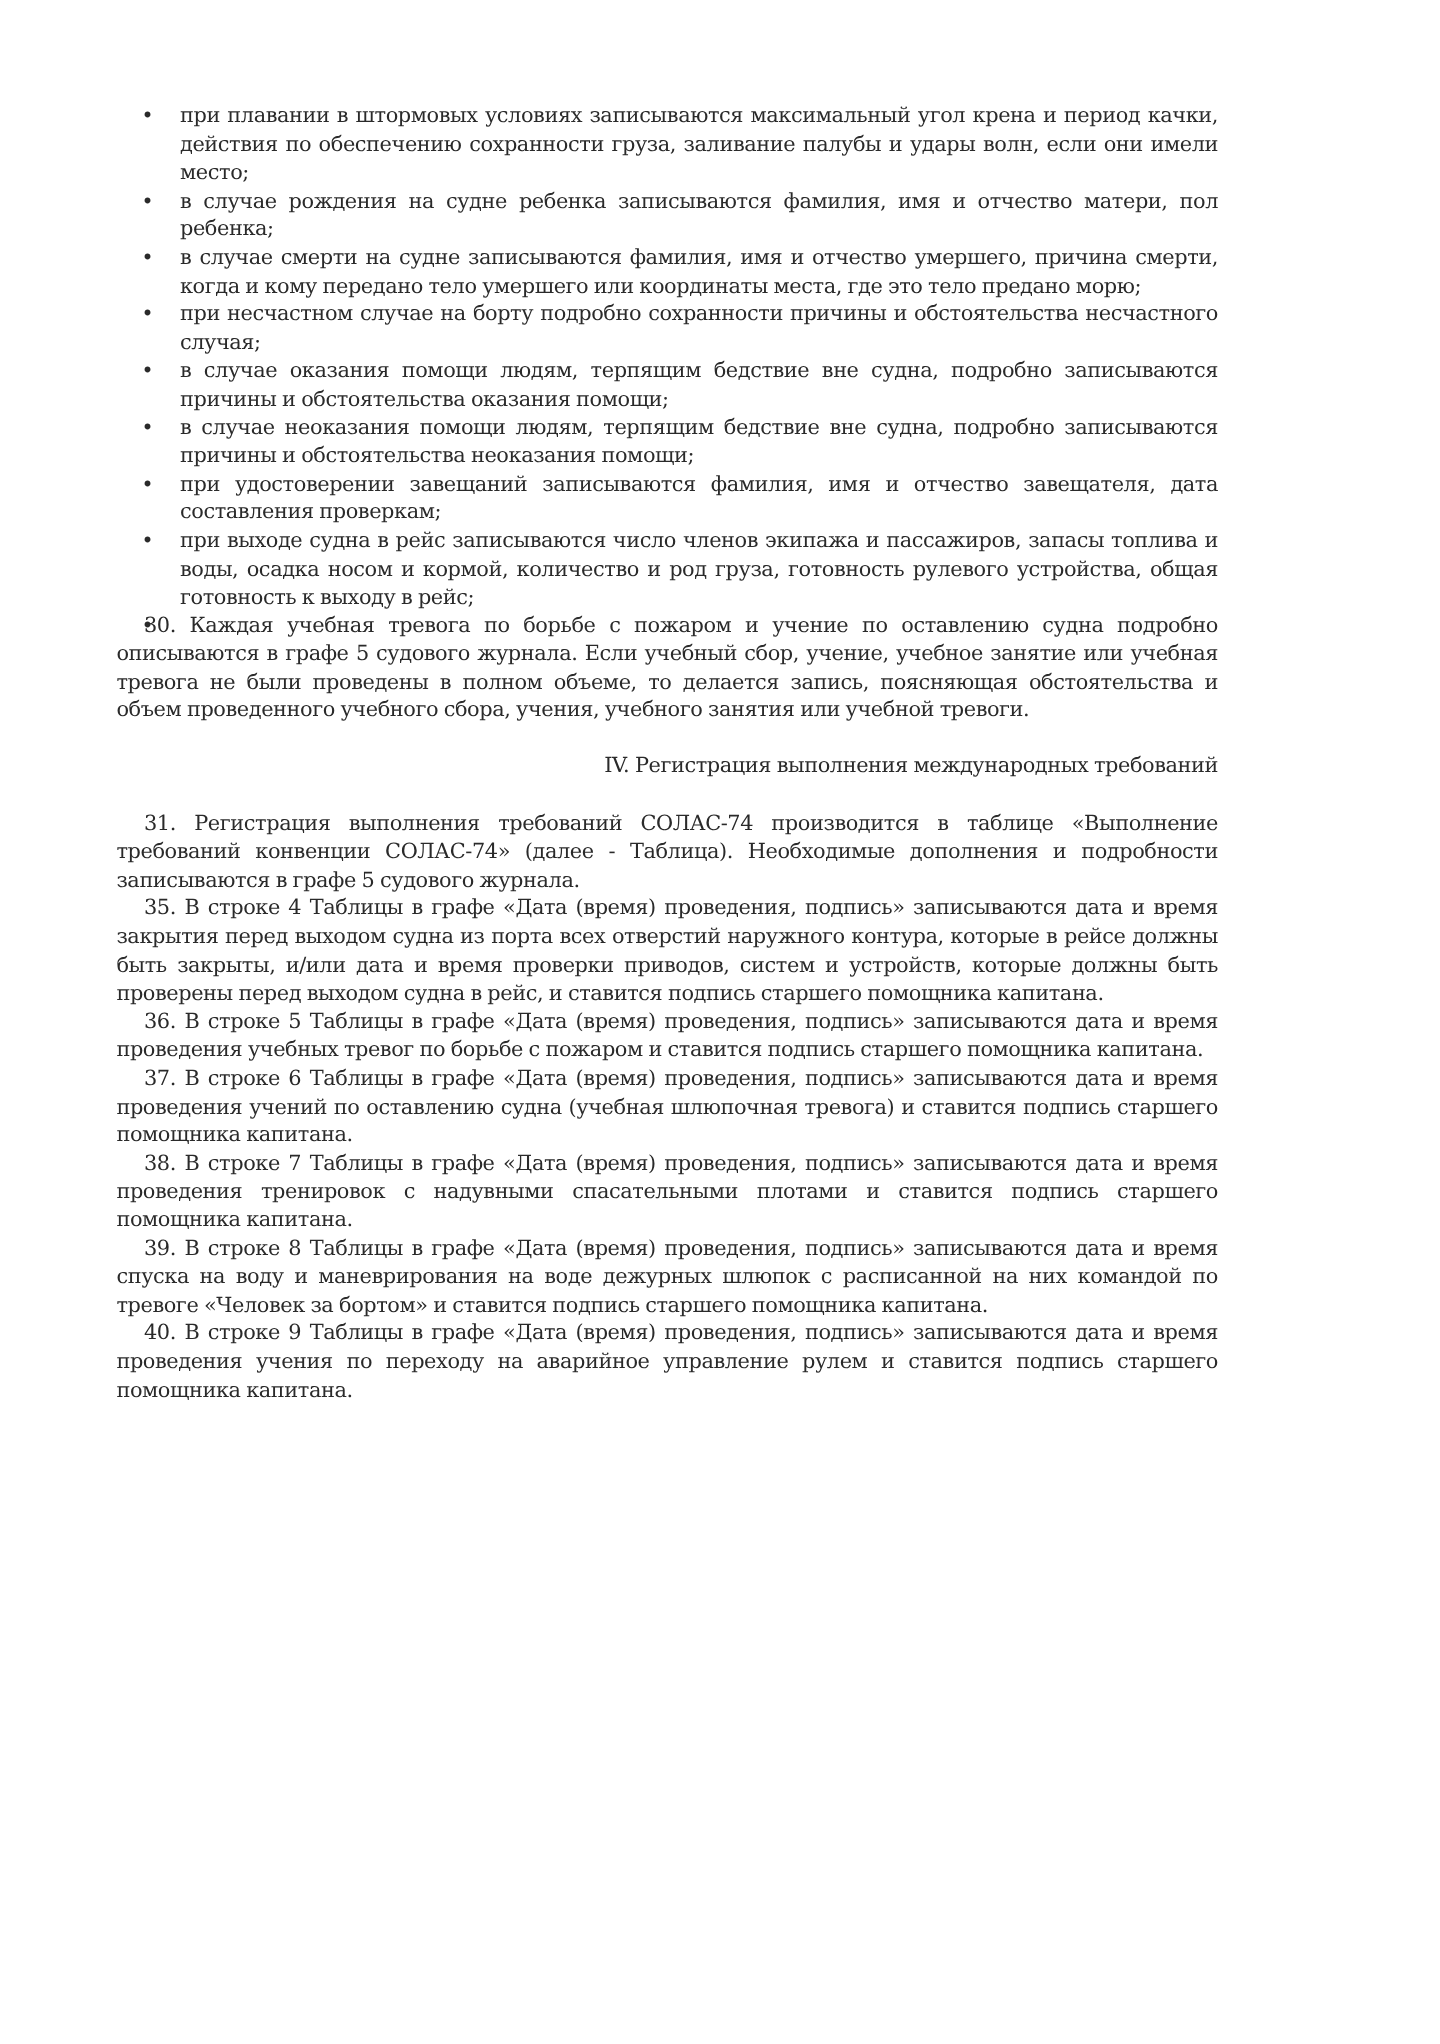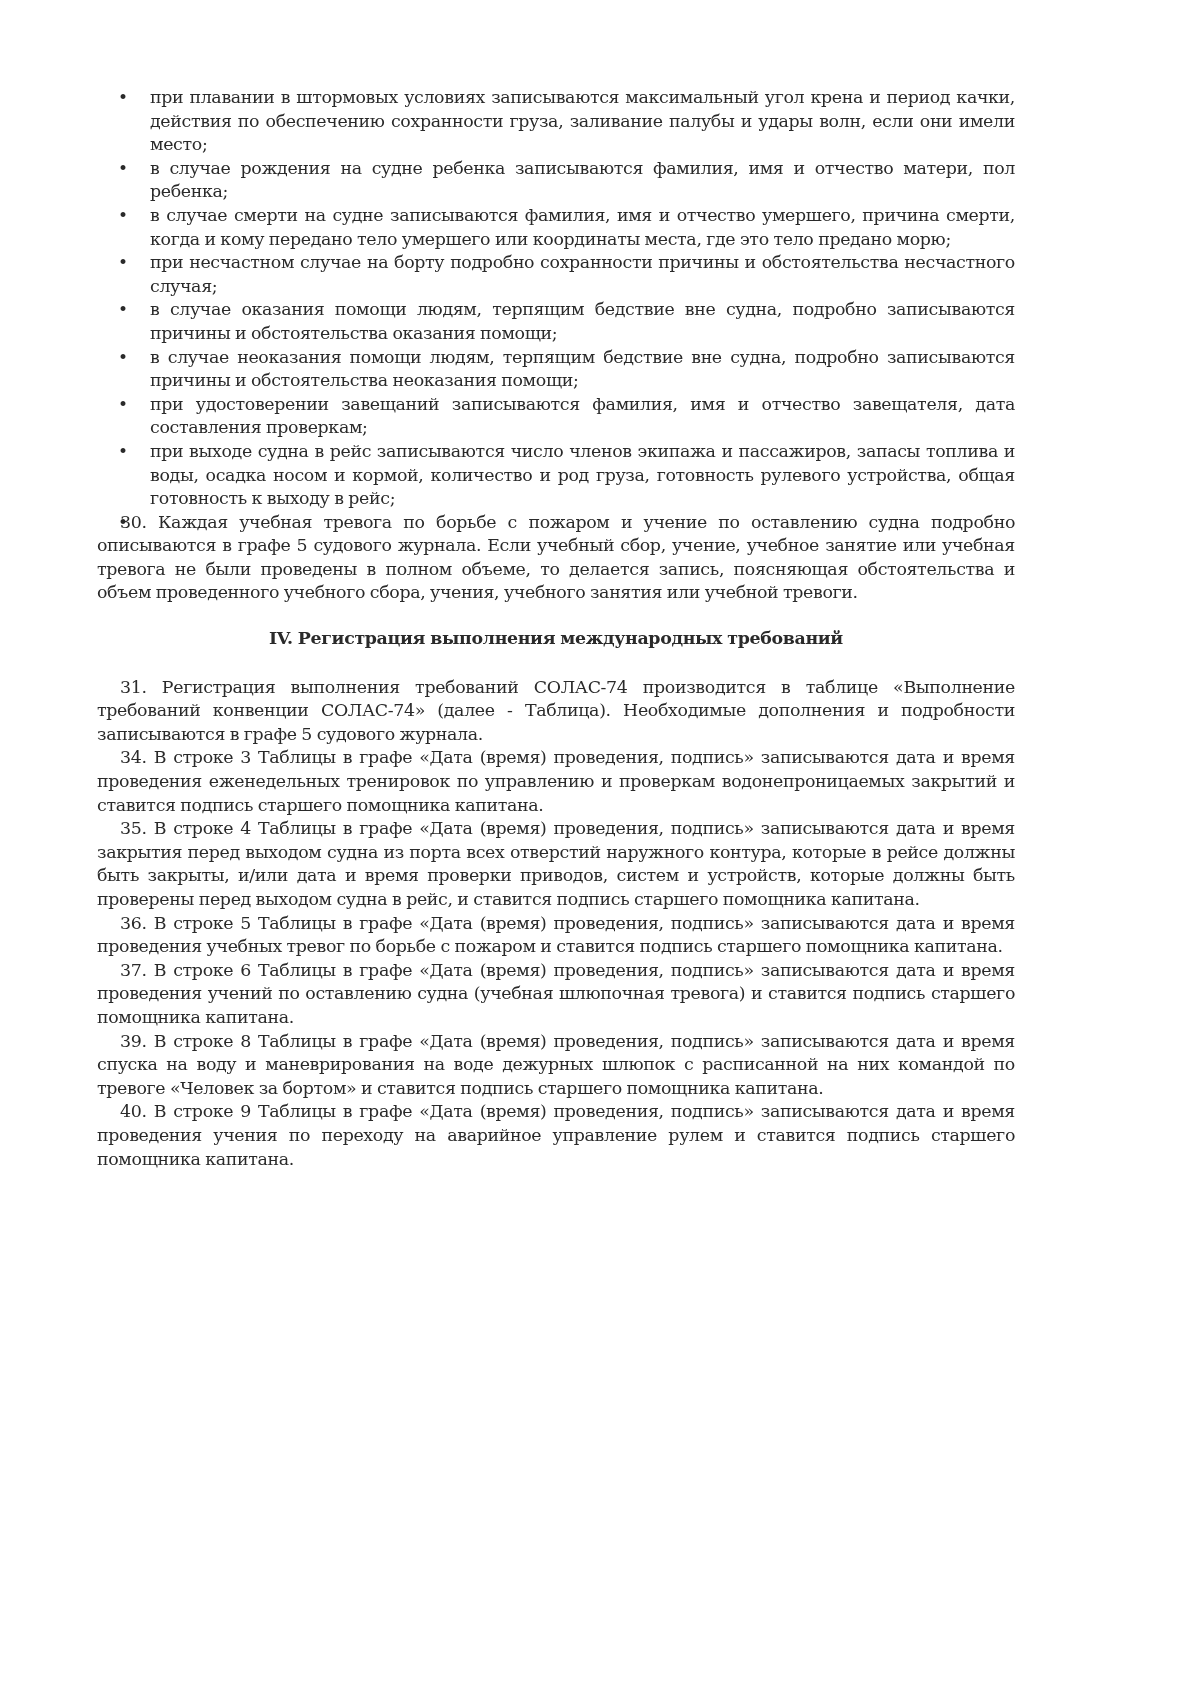--- a/index.html
+++ b/index.html
@@ -41,22 +41,22 @@
       top: 0;
       font-size: 17px;
     }
     .para {
       margin: 0;
       text-indent: 23px;
       text-align: justify;
     }
     .heading {
       margin: 22px 0 25px 0;
-      text-align: center;
-      font-weight: bold;
+      text-align: right;
+      font-weight: normal;
       font-size: 17.4px;
     }
   </style>
 </head>
 <body>
 
 <div class="page">
 
   <ul class="bullets">
     <li class="bullet-item">
@@ -94,20 +94,20 @@
     <li class="bullet-item">
       <span class="bullet-dot">•</span>
     </li>
   </ul>
 
   <p class="para">30. Каждая учебная тревога по борьбе с пожаром и учение по оставлению судна подробно описываются в графе 5 судового журнала. Если учебный сбор, учение, учебное занятие или учебная тревога не были проведены в полном объеме, то делается запись, поясняющая обстоятельства и объем проведенного учебного сбора, учения, учебного занятия или учебной тревоги.</p>
 
   <h2 class="heading">IV. Регистрация выполнения международных требований</h2>
 
   <p class="para">31. Регистрация выполнения требований СОЛАС-74 производится в таблице «Выполнение требований конвенции СОЛАС-74» (далее - Таблица). Необходимые дополнения и подробности записываются в графе 5 судового журнала.</p>
-  <p class="para">34. В строке 3 Таблицы в графе «Дата (время) проведения, подпись» записываются дата и время проведения еженедельных тренировок по управлению и проверкам водонепроницаемых закрытий и ставится подпись старшего помощника капитана.</p>
   <p class="para">35. В строке 4 Таблицы в графе «Дата (время) проведения, подпись» записываются дата и время закрытия перед выходом судна из порта всех отверстий наружного контура, которые в рейсе должны быть закрыты, и/или дата и время проверки приводов, систем и устройств, которые должны быть проверены перед выходом судна в рейс, и ставится подпись старшего помощника капитана.</p>
   <p class="para">36. В строке 5 Таблицы в графе «Дата (время) проведения, подпись» записываются дата и время проведения учебных тревог по борьбе с пожаром и ставится подпись старшего помощника капитана.</p>
   <p class="para">37. В строке 6 Таблицы в графе «Дата (время) проведения, подпись» записываются дата и время проведения учений по оставлению судна (учебная шлюпочная тревога) и ставится подпись старшего помощника капитана.</p>
+  <p class="para">38. В строке 7 Таблицы в графе «Дата (время) проведения, подпись» записываются дата и время проведения тренировок с надувными спасательными плотами и ставится подпись старшего помощника капитана.</p>
   <p class="para">39. В строке 8 Таблицы в графе «Дата (время) проведения, подпись» записываются дата и время спуска на воду и маневрирования на воде дежурных шлюпок с расписанной на них командой по тревоге «Человек за бортом» и ставится подпись старшего помощника капитана.</p>
   <p class="para">40. В строке 9 Таблицы в графе «Дата (время) проведения, подпись» записываются дата и время проведения учения по переходу на аварийное управление рулем и ставится подпись старшего помощника капитана.</p>
 
 </div>
 
 </body></html>

